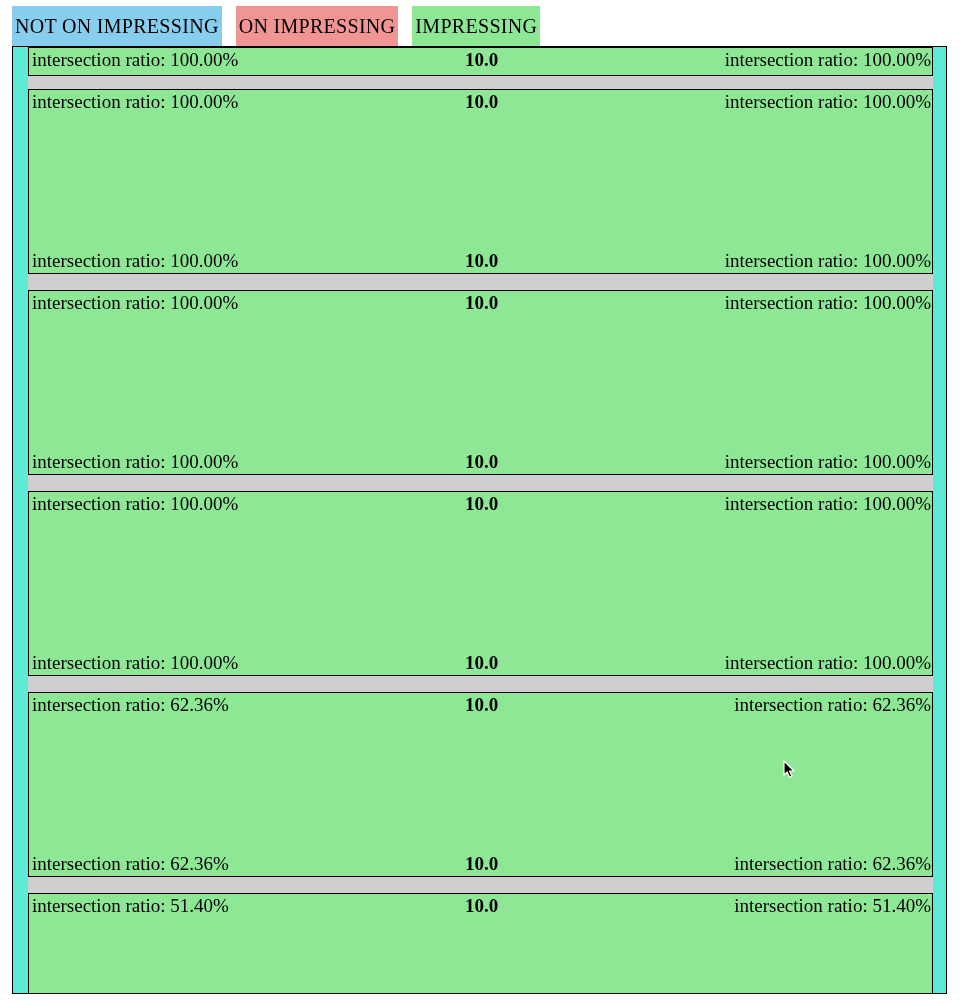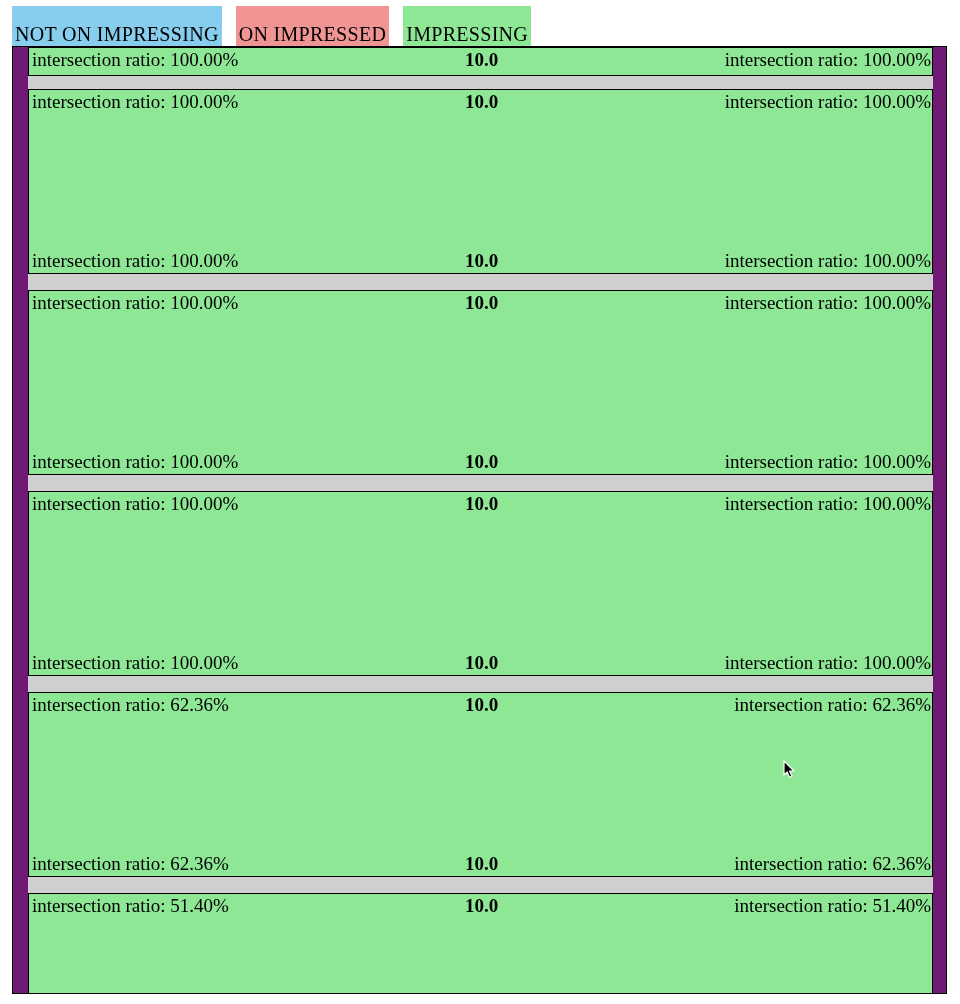--- a/index.html
+++ b/index.html
@@ -19,33 +19,33 @@
       position: absolute;
       top: 6px;
       left: 12px;
       display: flex;
       gap: 14px;
       align-items: center;
     }
     .legend-item {
       font-size: 20px;
       font-weight: 400;
-      padding: 16px 3px;
+      padding: 8px 3px;
       line-height: 24px;
       letter-spacing: 0.3px;
       text-align: right;
     }
     .outer-frame {
       position: absolute;
       left: 12px;
       top: 46px;
       width: 935px;
       height: 948px;
       border: 1px solid #000;
-      background: #701a75;
+      background: #5eead4;
       overflow: hidden;
     }
     .scroll-inner {
       position: absolute;
       left: 15px;
       top: 0;
       width: 905px;
       height: 100%;
       background: #cfcfcf;
     }
@@ -78,21 +78,21 @@
       pointer-events: none;
     }
   </style>
 </head>
 <body>
 
 <div class="page">
 
   <div class="legend">
     <span class="legend-item" style="background:#87cdee">NOT ON IMPRESSING</span>
-    <span class="legend-item" style="background:#f19594">ON IMPRESSED</span>
+    <span class="legend-item" style="background:#f19594">ON IMPRESSING</span>
     <span class="legend-item" style="background:#8de795">IMPRESSING</span>
   </div>
 
   <div class="outer-frame">
     <div class="scroll-inner" id="scroll-inner">
 
     <div class="block" style="top: 0px; height: 29px; background: rgb(141, 231, 149);">
           <div class="row row-top">
             <span class="left">intersection ratio: 100.00%</span>
             <span class="center">10.0</span>

